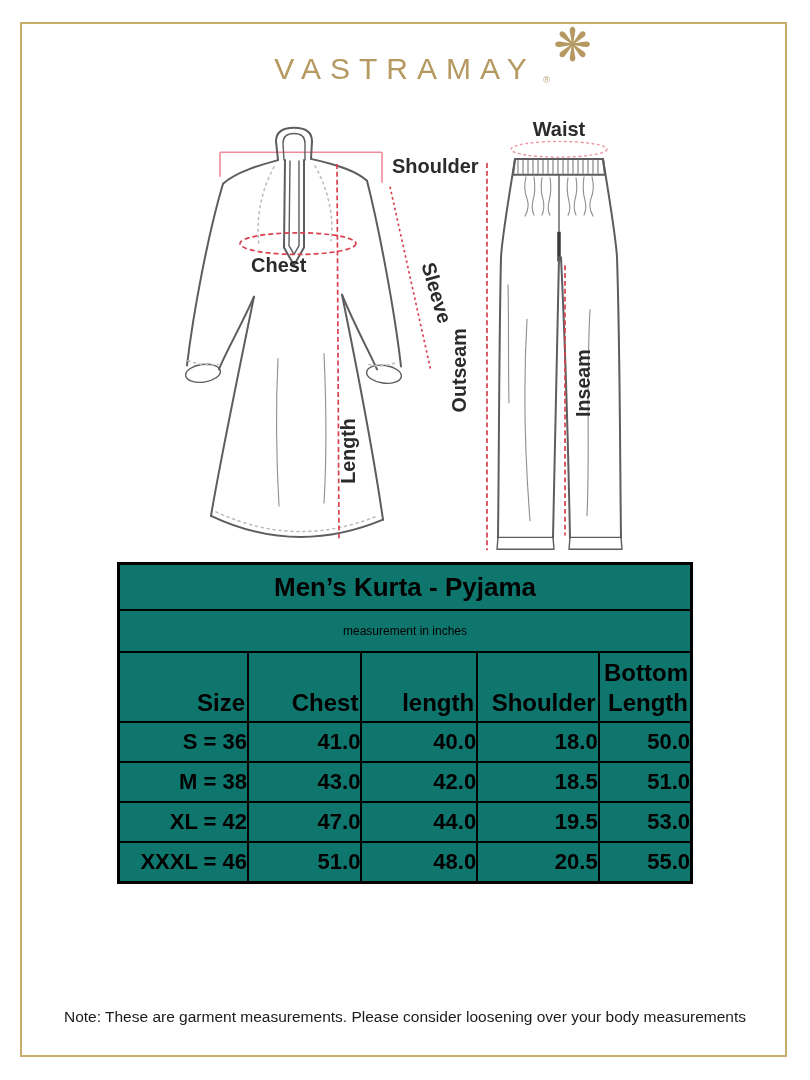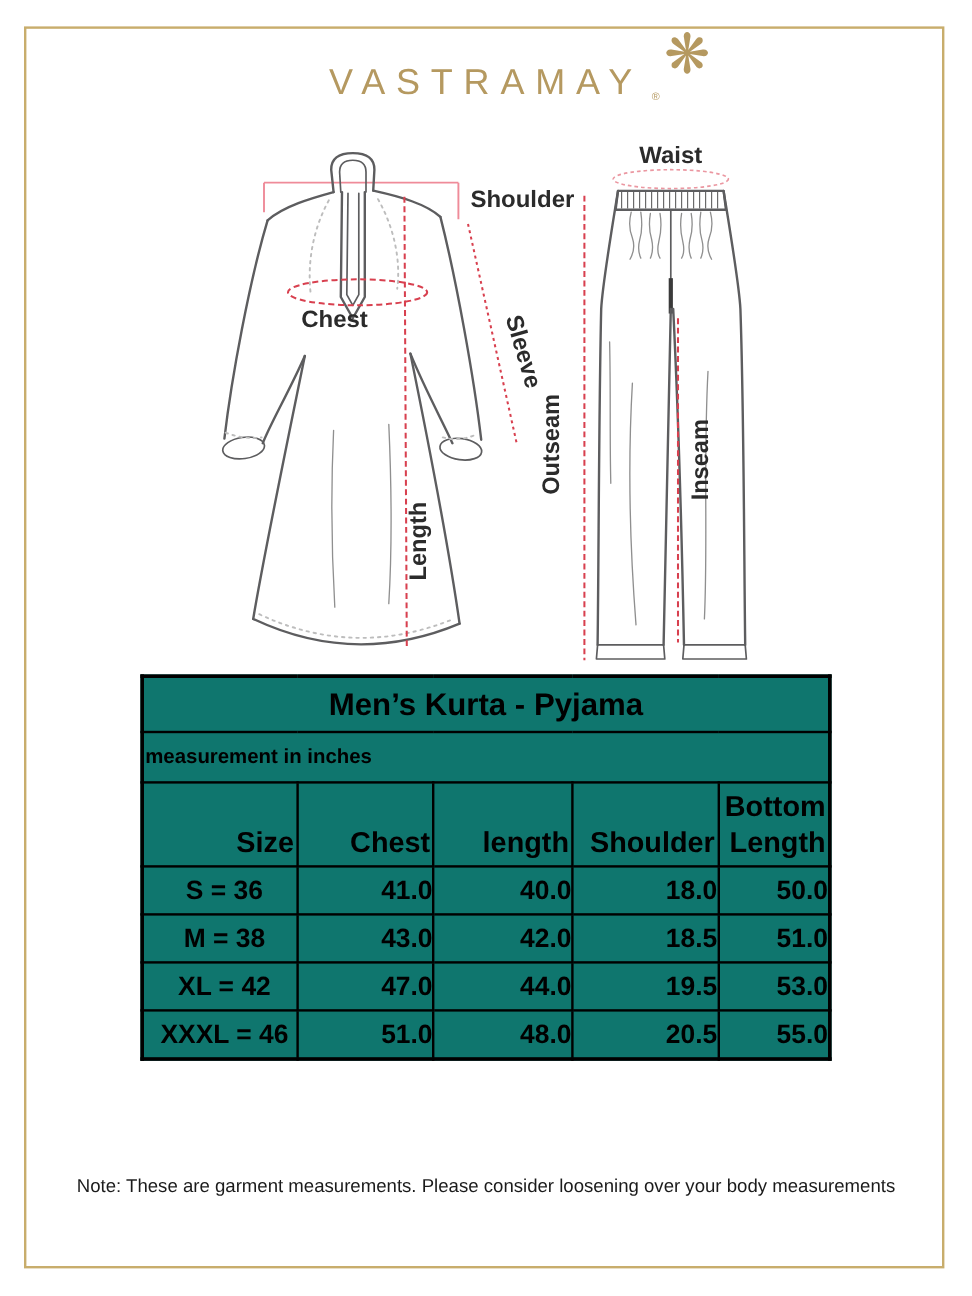--- a/index.html
+++ b/index.html
@@ -33,28 +33,28 @@
   .measure{fill:none;stroke:#d8404f;stroke-width:1.7;stroke-dasharray:5 3;}
   .dot{stroke-dasharray:2.5 3;}
   .m-solid{fill:none;stroke:#ef8b99;stroke-width:1.6;}
   .m-waist{fill:none;stroke:#eb97a1;stroke-width:1.4;stroke-dasharray:3 2.5;}
   .lbl{font-family:"Liberation Sans",sans-serif;font-size:20px;font-weight:600;fill:#2b2b2b;}
   
   .chart{position:absolute;left:117px;top:562px;}
   table{border-collapse:collapse;border:3px solid #000;width:576px;table-layout:fixed;background:#0f766e;}
   td,th{border:2.4px solid #000;color:#000;overflow:hidden;}
   .t-title{height:42px;font-size:26px;font-weight:700;text-align:center;vertical-align:middle;}
-  .t-sub{height:38px;font-size:17px;font-weight:700;vertical-align:middle;}
+  .t-sub{height:38px;font-size:12px;font-weight:400;text-align:center;vertical-align:middle;}
   .t-head th{height:65px;font-size:24px;font-weight:700;text-align:right;vertical-align:bottom;
              padding:0 2px 3px 2px;line-height:1.25;}
   .t-row td{height:38px;font-size:22px;font-weight:700;text-align:right;vertical-align:middle;padding:0;}
-  .t-row td.size-cell{text-align:center;padding-left:7px;}
+  .t-row td.size-cell{text-align:right;padding-left:7px;}
   
   .note{
-    position:absolute;left:35px;right:35px;top:972px;text-align:center;
+    position:absolute;left:35px;right:35px;top:1000px;text-align:center;
     font-size:15.5px;line-height:33px;color:#1b1b1b;
   }
   .note .l2{position:relative;left:27px;}
 </style>
 </head>
 <body>
 
 <div class="gold-frame"></div>
 
 <div class="brand-wrap">

